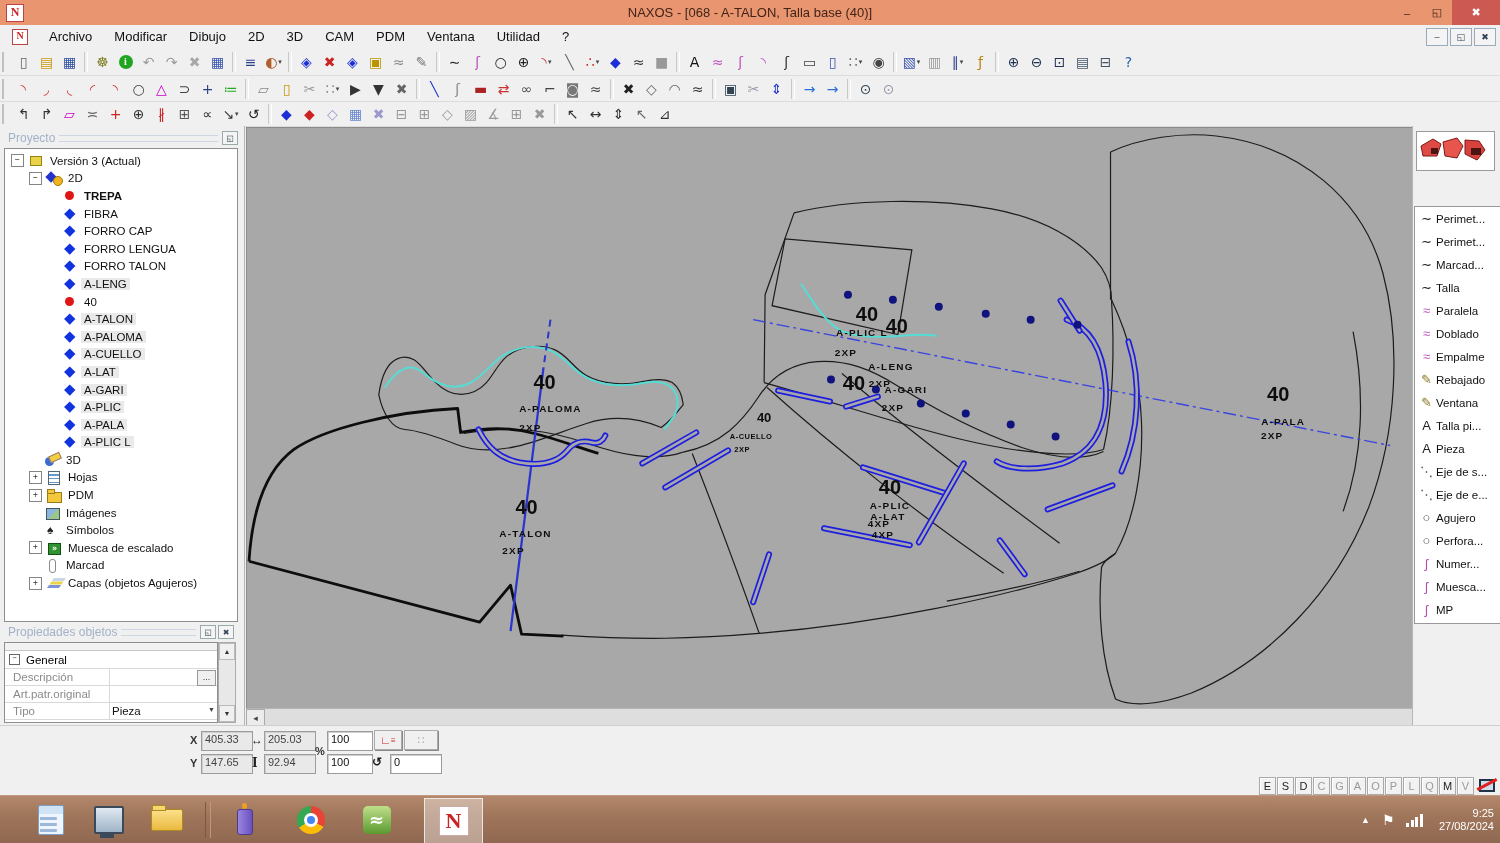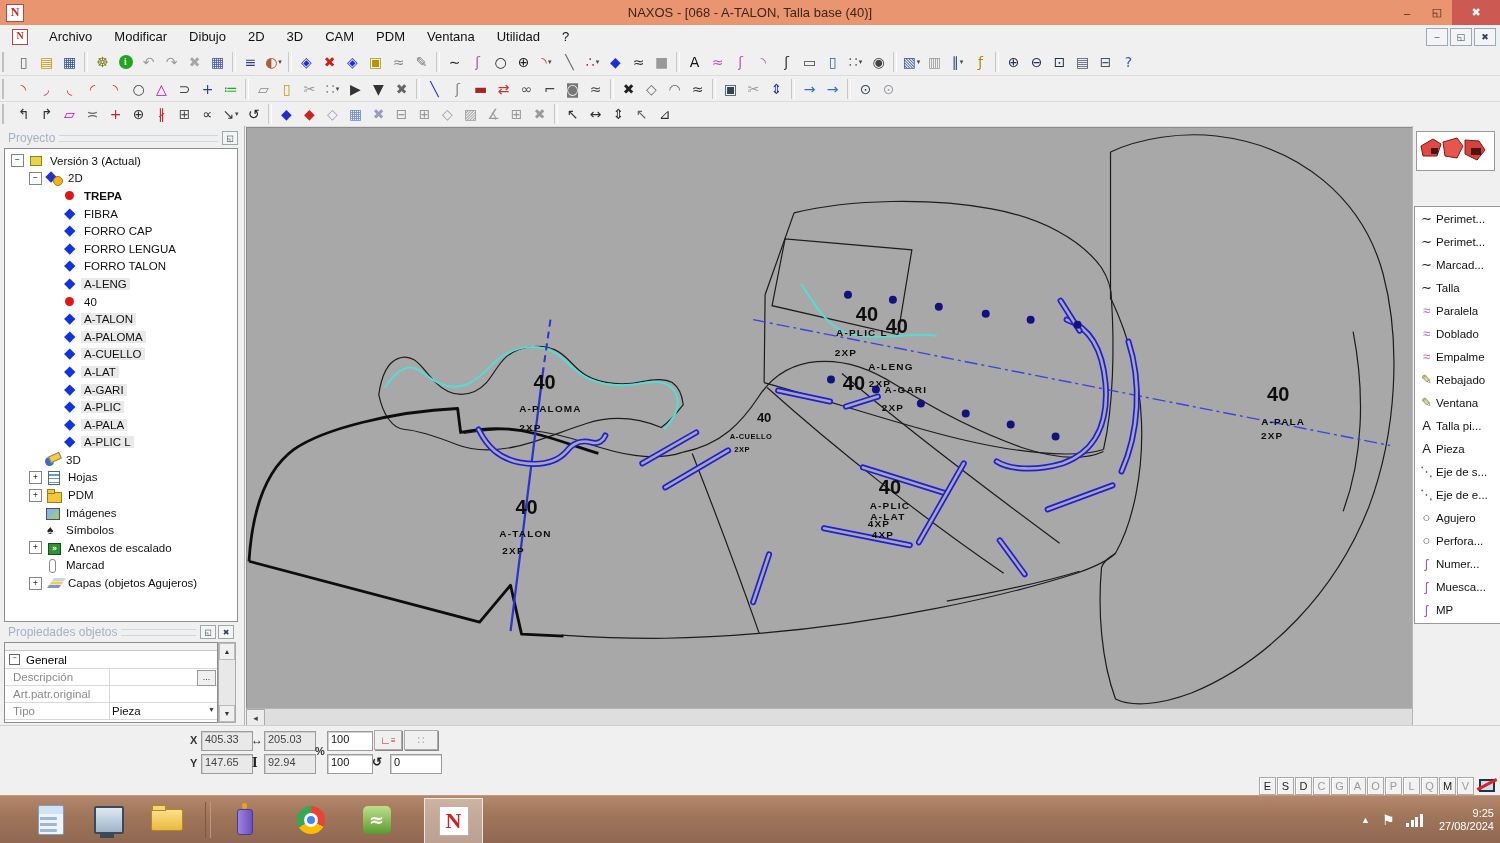--- a/index.html
+++ b/index.html
@@ -741,21 +741,21 @@
             <span class="ticon">
               <i class="ti-spade">♠</i>
             </span>
             <span class="lbl">Símbolos</span>
           </div>
           <div class="tree-row" style="padding-left: 24px;">
             <span class="exp">+</span>
             <span class="ticon">
               <i class="ti-table">»</i>
             </span>
-            <span class="lbl">Anexos de escalado</span>
+            <span class="lbl">Muesca de escalado</span>
           </div>
           <div class="tree-row" style="padding-left: 24px;">
             <span class="exp-sp"></span>
             <span class="ticon">
               <i class="ti-clip"></i>
             </span>
             <span class="lbl">Marcad</span>
           </div>
           <div class="tree-row" style="padding-left: 24px;">
             <span class="exp">+</span>

